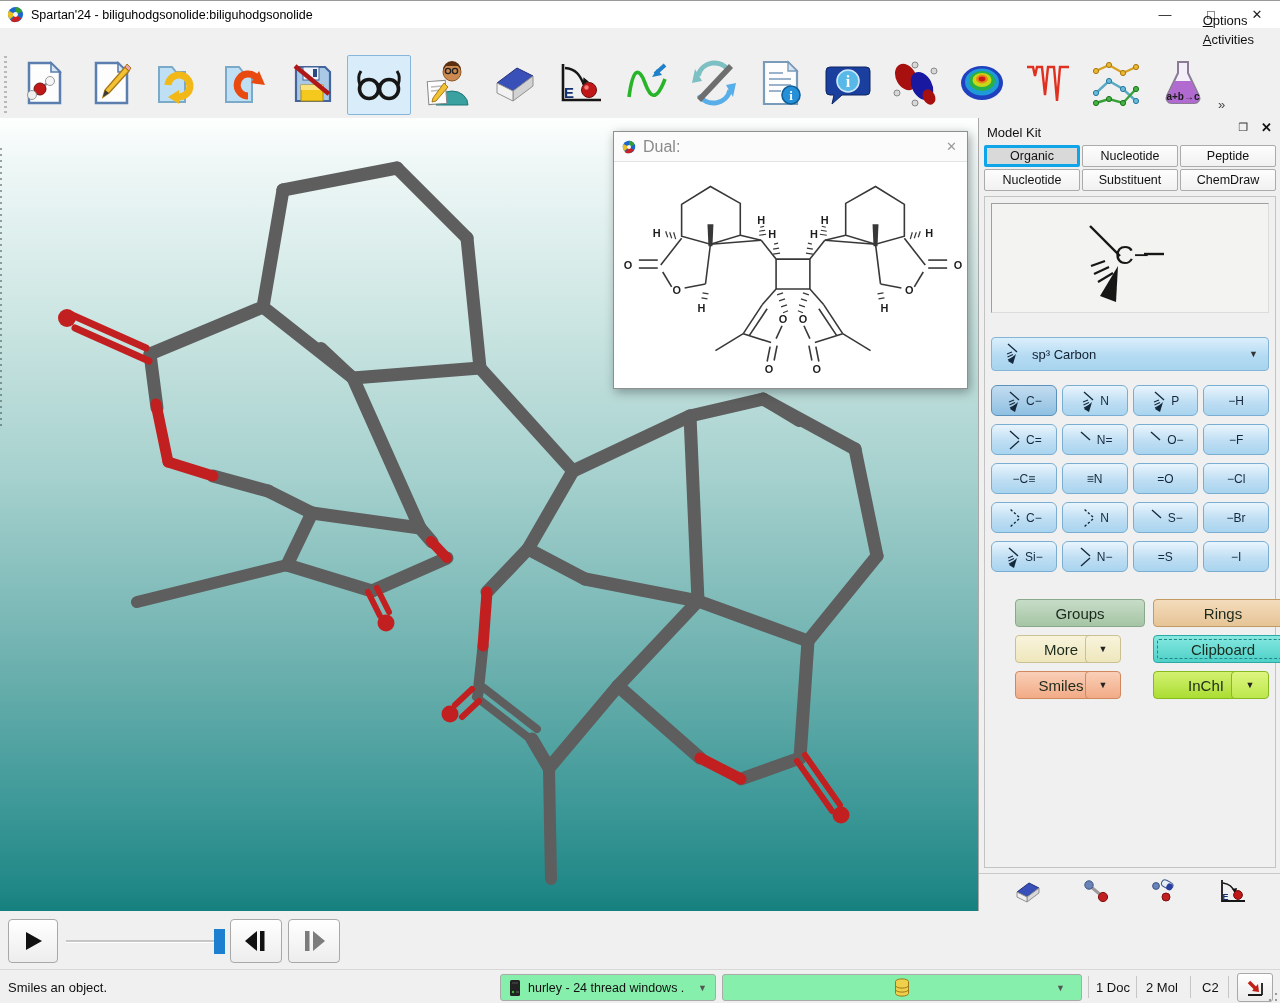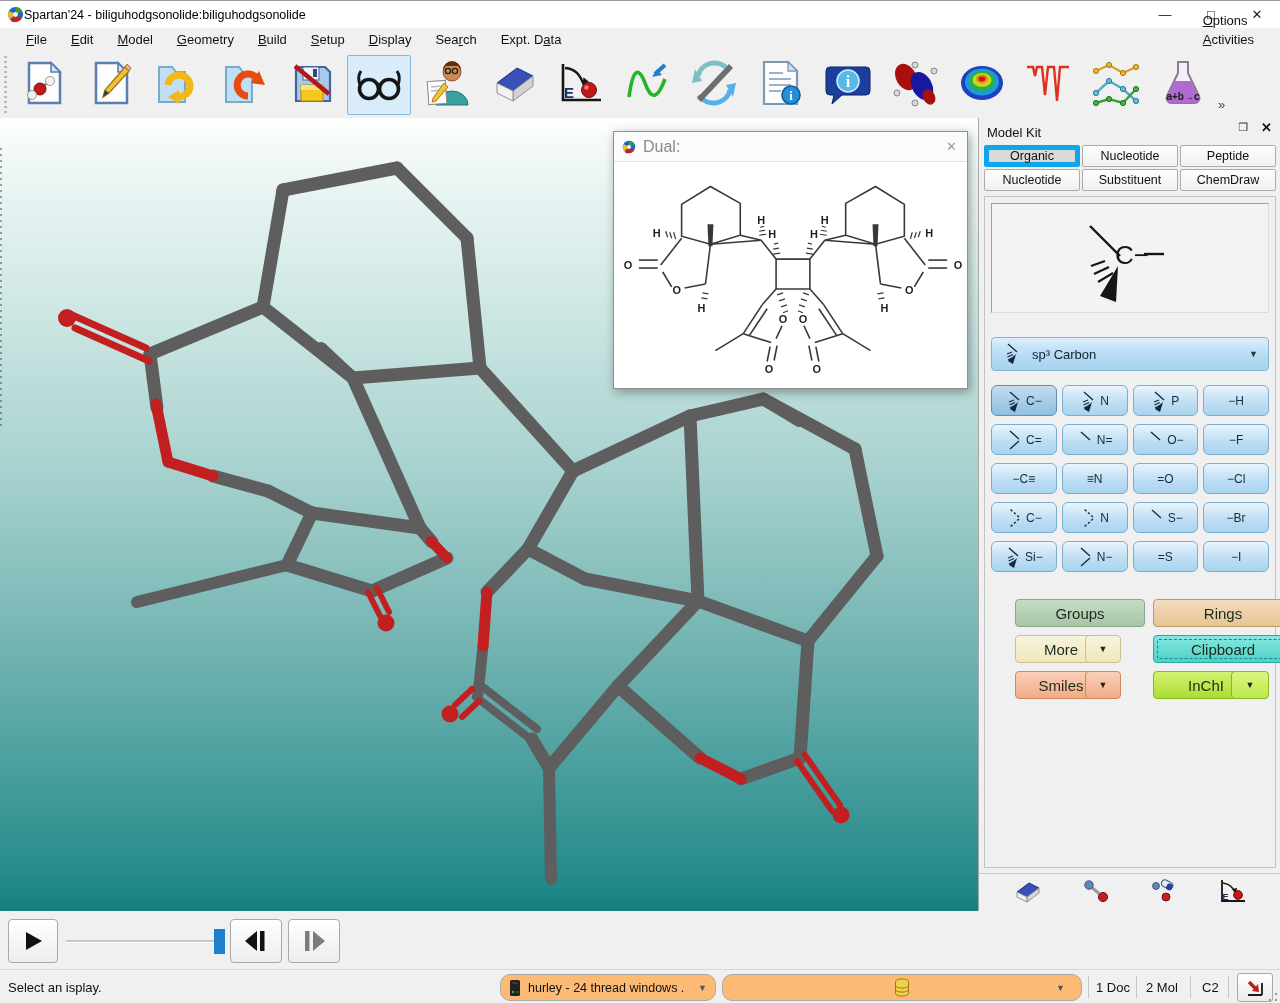--- a/index.html
+++ b/index.html
@@ -3,21 +3,21 @@
 <meta charset="utf-8">
 <style>
   html,body{margin:0;padding:0;background:#cfcfcf;}
   *{box-sizing:border-box;}
   .app{position:relative;width:1280px;height:1003px;background:#f0f0f0;
        font-family:"Liberation Sans",sans-serif;overflow:hidden;border-top:1px solid #9a9a9a;}
   
   .titlebar{position:absolute;left:0;top:0;width:1280px;height:27px;background:#ffffff;
             display:flex;align-items:center;}
   .titlebar .appicon{margin-left:7px;width:17px;height:17px;}
-  .titlebar .title{font-size:12.5px;color:#000;}
+  .titlebar .title{margin-left:7px;font-size:12.5px;color:#000;}
   .wincontrols{position:absolute;right:0;top:0;height:27px;display:flex;}
   .winbtn{width:46px;height:27px;display:flex;align-items:center;justify-content:center;
           font-size:13px;color:#222;}
   
   .menubar{position:absolute;left:0;top:27px;width:1280px;height:23px;background:#f0f0f0;
            display:flex;align-items:center;font-size:13px;color:#111;}
   .menu-left{display:flex;margin-left:14px;}
   .menu-right{display:flex;margin-left:auto;margin-right:14px;flex-direction:column;}
   .menuitem{padding:2px 12px;white-space:nowrap;}
   .menuitem u{text-decoration:underline;}
@@ -51,21 +51,21 @@
   .panel{position:absolute;left:978px;top:117px;width:302px;height:793px;background:#f0f0f0;
          border-left:1px solid #a8a8a8;}
   .panel-header{position:absolute;left:0;top:3px;width:100%;height:22px;display:flex;align-items:center;}
   .panel-title{margin-left:8px;font-size:13px;color:#111;}
   .panel-float{position:absolute;right:32px;top:3px;font-size:11px;color:#333;}
   .panel-close{position:absolute;right:8px;top:2px;font-size:13px;font-weight:bold;color:#111;}
   .kit-tabs{position:absolute;left:5px;top:27px;width:292px;display:grid;
             grid-template-columns:1fr 1fr 1fr;grid-gap:2px;}
   .kit-tab{height:22px;background:linear-gradient(#fdfdfd,#f1f1f1);border:1px solid #ababab;
            border-radius:2px;font-size:12.5px;display:flex;align-items:center;justify-content:center;color:#111;}
-  .kit-tab.selected{background:#d9d9d9;border:5px solid #0ea5e9;}
+  .kit-tab.selected{background:#d9d9d9;border:3px solid #0ea5e9;}
   .kit-frame{position:absolute;left:5px;top:78px;width:292px;height:672px;border:1px solid #c3c3c3;background:#f0f0f0;}
   .preview{position:absolute;left:6px;top:6px;width:278px;height:110px;background:#f3f3f1;
            border:1px solid #9f9f9f;border-right-color:#dcdcdc;border-bottom-color:#dcdcdc;}
   .atom-dropdown{position:absolute;left:6px;top:140px;width:278px;height:34px;border:1px solid #84b4d6;
      border-radius:4px;background:linear-gradient(#dbeffc,#b5dbf3 55%,#a8d4ee);
      display:flex;align-items:center;font-size:13px;color:#102030;}
   .atom-dropdown .dd-arrow{margin-left:auto;margin-right:10px;font-size:9px;color:#333;}
   .atom-dropdown .lbl{margin-left:14px;}
   .grid{position:absolute;left:6px;top:188px;width:278px;display:grid;
         grid-template-columns:repeat(4,1fr);grid-column-gap:5px;grid-row-gap:8px;}
@@ -99,22 +99,22 @@
   .stepback-btn{left:230px;top:8px;width:52px;height:44px;}
   .stepfwd-btn{left:288px;top:8px;width:52px;height:44px;}
   .slider{position:absolute;left:66px;top:8px;width:158px;height:44px;}
   .slider .track{position:absolute;left:0;top:21px;width:152px;height:3px;background:#c6c6c6;
                  border-bottom:1px solid #ffffff;}
   .slider .handle{position:absolute;left:148px;top:10px;width:11px;height:25px;background:#1c7fd0;}
   
   .statusbar{position:absolute;left:0;top:968px;width:1280px;height:35px;background:#f0f0f0;
              border-top:1px solid #d8d8d8;font-size:13px;color:#111;}
   .status-msg{position:absolute;left:8px;top:10px;}
-  .combo{position:absolute;top:4px;height:27px;background:#fdba74;border:1px solid #aaaaaa;
-         border-radius:10px;display:flex;align-items:center;font-size:12.5px;color:#111;}
+  .combo{position:absolute;top:4px;height:27px;background:#86efac;border:1px solid #aaaaaa;
+         border-radius:3px;display:flex;align-items:center;font-size:12.5px;color:#111;}
   .combo .ca{margin-left:auto;margin-right:8px;font-size:9px;color:#555;}
   .host-combo{left:500px;width:216px;}
   .list-combo{left:722px;width:360px;}
   .ssep{position:absolute;top:6px;height:22px;border-left:1px solid #c6c6c6;}
   .sitem{position:absolute;top:10px;}
   .exit-btn{position:absolute;left:1237px;top:3px;width:36px;height:29px;background:linear-gradient(#fff,#ebebeb);
             border:1px solid #a8a8a8;border-radius:3px;display:flex;align-items:center;justify-content:center;}
   .grip{position:absolute;right:2px;bottom:2px;width:10px;height:10px;
     background:radial-gradient(circle at 8px 2px,#9a9a9a 1px,transparent 1.6px),
                radial-gradient(circle at 8px 8px,#9a9a9a 1px,transparent 1.6px),
@@ -135,31 +135,20 @@
     </svg>
     <span class="title">Spartan'24 - biliguhodgsonolide:biliguhodgsonolide</span>
     <div class="wincontrols">
       <div class="winbtn">—</div>
       <div class="winbtn">□</div>
       <div class="winbtn">✕</div>
     </div>
   </div>
 
   <div class="menubar">
-    <div class="menu-left">
-      <span class="menuitem"><u>F</u>ile</span>
-      <span class="menuitem"><u>E</u>dit</span>
-      <span class="menuitem"><u>M</u>odel</span>
-      <span class="menuitem"><u>G</u>eometry</span>
-      <span class="menuitem"><u>B</u>uild</span>
-      <span class="menuitem"><u>S</u>etup</span>
-      <span class="menuitem"><u>D</u>isplay</span>
-      <span class="menuitem">Sea<u>r</u>ch</span>
-      <span class="menuitem">Expt. D<u>a</u>ta</span>
-    </div>
     <div class="menu-right">
       <span class="menuitem"><u>O</u>ptions</span>
       <span class="menuitem"><u>A</u>ctivities</span>
       <span class="menuitem"><u>H</u>elp</span>
     </div>
   </div>
 
   <div class="toolbar">
     <div class="tb-handle"></div>
 
@@ -750,21 +739,21 @@
     </div>
     <div class="pbtn stepfwd-btn">
       <svg width="26" height="26" viewBox="0 0 26 26">
           <rect x="4" y="3" width="4.5" height="20" fill="#7c7c7c"></rect>
           <polygon points="12,3 24,13 12,23" fill="#7c7c7c"></polygon>
         </svg>
     </div>
   </div>
 
   <div class="statusbar">
-    <span class="status-msg">Select an isplay.</span>
+    <span class="status-msg">Smiles an object.</span>
 
     <div class="combo host-combo">
       <svg width="14" height="18" viewBox="0 0 14 18" style="margin-left:7px">
           <rect x="2" y="1" width="10" height="16" rx="1.5" fill="#222"></rect>
           <rect x="4" y="3" width="6" height="2" fill="#3a3a3a"></rect>
           <circle cx="5" cy="13" r="1.2" fill="#30c030"></circle>
           <rect x="8" y="12.3" width="3" height="1.4" fill="#555"></rect>
         </svg>
       <span style="margin-left:6px">hurley - 24 thread windows .</span>
       <span class="ca">▼</span>

